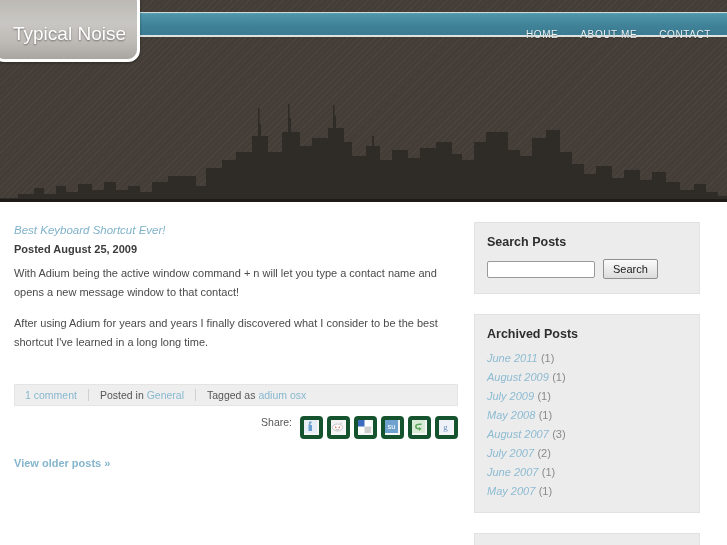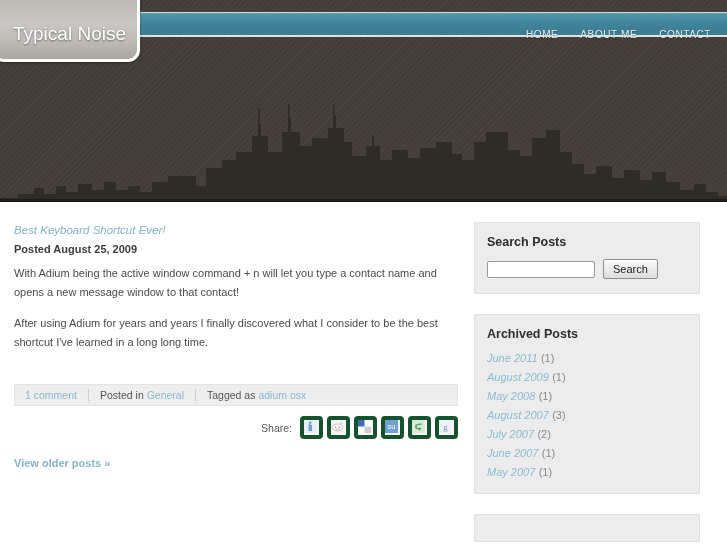--- a/index.html
+++ b/index.html
@@ -164,21 +164,21 @@
     display: inline-block;
     width: 1px;
     height: 12px;
     background: #cfcfcf;
     margin: 0 11px;
   }
   .meta-static { color: #555555; }
 
   .share-row {
     display: flex;
-    align-items: center;
+    align-items: flex-start;
     justify-content: flex-end;
     margin-top: 10px;
     gap: 4px;
   }
   .share-label {
     font-size: 10.5px;
     color: #575757;
     margin-right: 4px;
   }
   .share-icon {
@@ -379,20 +379,21 @@
         <input class="search-input" type="text" placeholder="" style="">
         <button class="search-button">Search</button>
       </div>
     </div>
 
     <div class="widget">
       <div class="widget-title">Archived Posts</div>
       <ul class="widget-list">
         <li><a class="widget-link">June 2011</a> <span class="archive-count">(1)</span></li>
         <li><a class="widget-link">August 2009</a> <span class="archive-count">(1)</span></li>
+        <li><a class="widget-link">July 2009</a> <span class="archive-count">(1)</span></li>
         <li><a class="widget-link">May 2008</a> <span class="archive-count">(1)</span></li>
         <li><a class="widget-link">August 2007</a> <span class="archive-count">(3)</span></li>
         <li><a class="widget-link">July 2007</a> <span class="archive-count">(2)</span></li>
         <li><a class="widget-link">June 2007</a> <span class="archive-count">(1)</span></li>
         <li><a class="widget-link">May 2007</a> <span class="archive-count">(1)</span></li>
       </ul>
     </div>
 
     <div class="widget">
       

